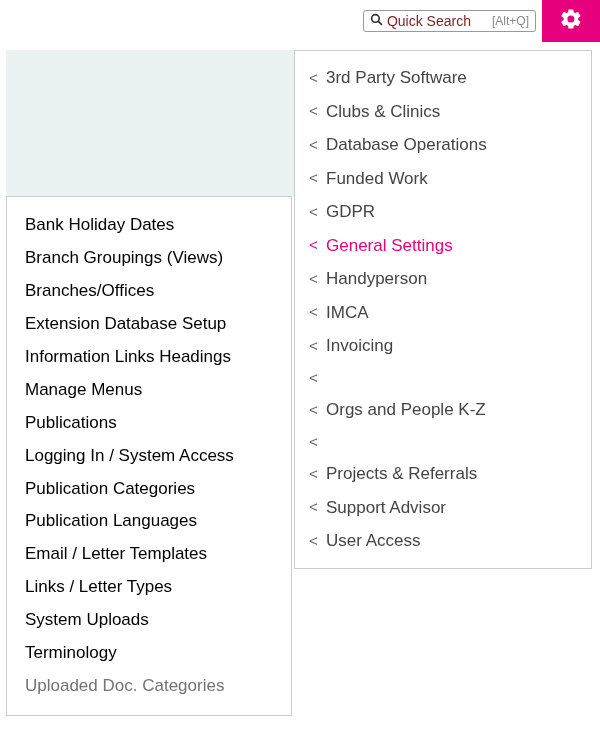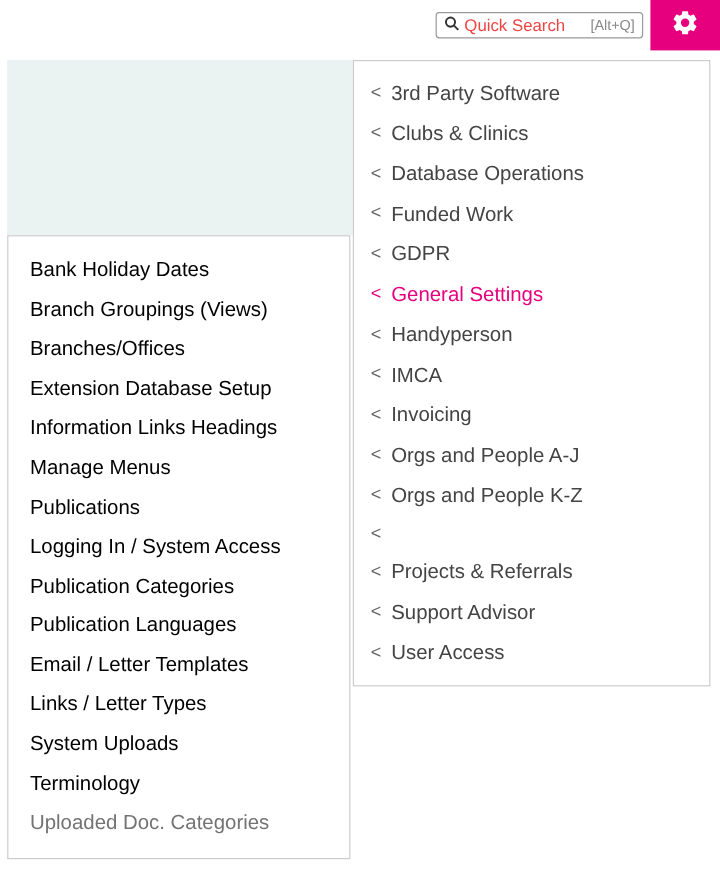--- a/index.html
+++ b/index.html
@@ -30,21 +30,21 @@
       background: #fff;
       font-size: 14px;
       color: #555;
     }
     .search-box .magnifier {
       font-weight: bold;
       margin-right: 4px;
       font-size: 13px;
     }
     .search-box .placeholder {
-      color: #ef4444;
+      color: #7f1d1d;
     }
     .search-box .shortcut {
       margin-left: 21px;
       font-size: 12px;
       color: #888;
     }
     .gear-button {
       background: #e6007e;
       width: 58px;
       height: 42px;
@@ -176,21 +176,20 @@
     <div class="cat-item">
       <span class="caret">&lt;</span>
       <span>IMCA</span>
     </div>
     <div class="cat-item">
       <span class="caret">&lt;</span>
       <span>Invoicing</span>
     </div>
     <div class="cat-item">
       <span class="caret">&lt;</span>
-      <span>Orgs and People A-J</span>
     </div>
     <div class="cat-item">
       <span class="caret">&lt;</span>
       <span>Orgs and People K-Z</span>
     </div>
     <div class="cat-item">
       <span class="caret">&lt;</span>
     </div>
     <div class="cat-item">
       <span class="caret">&lt;</span>

